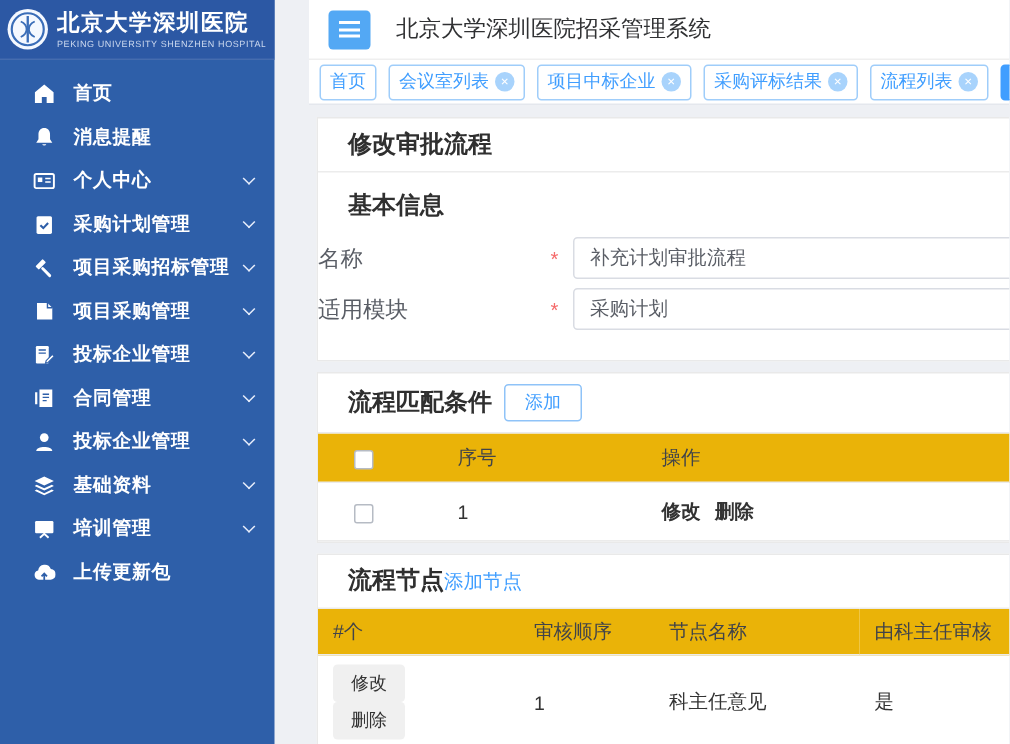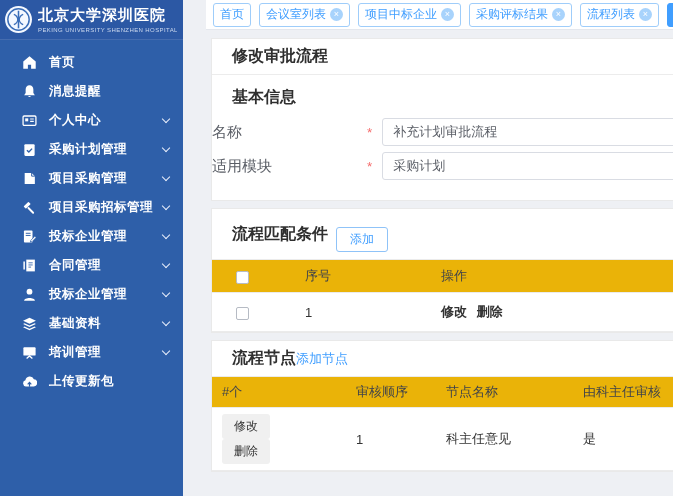--- a/index.html
+++ b/index.html
@@ -52,21 +52,21 @@
   .form { padding-bottom:14px; }
   .field-row { display:flex; align-items:center; margin:6px 0; }
   .field-label { width:152px; text-align:left; font-size:15px; color:#5a5e66; }
   .req { color:#f56c6c; margin-left:3px; font-size:13.5px; }
   .field-input { margin-left:10px; width:318px; height:28px; border:1px solid #d9dce3; border-radius:3px;
     padding:0 10px; font-size:13px; color:#5a5e66; outline:none; background:#fff;
     font-family:"Liberation Sans","DejaVu Sans",sans-serif; }
 
   .btn-add { margin-left:8px; padding:3px 13px; font-size:12px; color:#409eff; background:#fff;
     border:1px solid #8fc3f8; border-radius:3px; cursor:pointer;
-    font-family:"Liberation Sans","DejaVu Sans",sans-serif;margin-top:11px; }
+    font-family:"Liberation Sans","DejaVu Sans",sans-serif; }
   .link-add { font-size:13px; color:#409eff; cursor:pointer; text-decoration:none; }
 
   table { width:100%; border-collapse:collapse; table-layout:fixed; font-size:13px; }
   th { background:#eab308; font-weight:normal; color:#40434a; text-align:left;
     border-top:1px solid #ebebeb; border-bottom:1px solid #ebebeb; }
   td { border-bottom:1px solid #ebebeb; color:#333; }
   .t-cond th { padding:7px 15px; }
   .t-cond td { padding:10px 15px; }
   .t-cond th.c1, .t-cond td.c1 { padding-left:24px; }
   .t-node th { padding:6px 10px; }
@@ -122,38 +122,38 @@
       <div class="menu-item">
         <svg class="micon" viewBox="0 0 14 14">
             <rect x="2.2" y="2" width="9.6" height="11" rx="1" fill="#fff"></rect>
             <path d="M4.6 7.6l1.8 1.8 3-3.2" stroke="#2e5fa9" stroke-width="1.3" fill="none"></path>
           </svg>
         <span class="mlabel">采购计划管理</span>
         <i class="chev"></i>
       </div>
       <div class="menu-item">
         <svg class="micon" viewBox="0 0 14 14">
-            <path d="M2.5 1.8h6.5L12 4.8v7.4H2.5Z" fill="#fff"></path>
-            <path d="M9 1.8v3h3" fill="none" stroke="#2e5fa9" stroke-width="0.9"></path>
-          </svg>
-        <span class="mlabel">项目采购管理</span>
-        <i class="chev"></i>
-      </div>
-      <div class="menu-item">
-        <svg class="micon" viewBox="0 0 14 14">
             <g fill="#fff">
               <rect x="1.6" y="3.4" width="6.4" height="3" rx="0.6" transform="rotate(-45 4.8 4.9)"></rect>
               <rect x="5.2" y="6.4" width="8" height="1.8" rx="0.9" transform="rotate(45 5.8 7.3)"></rect>
             </g>
           </svg>
         <span class="mlabel">项目采购招标管理</span>
         <i class="chev"></i>
       </div>
       <div class="menu-item">
         <svg class="micon" viewBox="0 0 14 14">
+            <path d="M2.5 1.8h6.5L12 4.8v7.4H2.5Z" fill="#fff"></path>
+            <path d="M9 1.8v3h3" fill="none" stroke="#2e5fa9" stroke-width="0.9"></path>
+          </svg>
+        <span class="mlabel">项目采购管理</span>
+        <i class="chev"></i>
+      </div>
+      <div class="menu-item">
+        <svg class="micon" viewBox="0 0 14 14">
             <rect x="1.8" y="1.5" width="8" height="11" rx="0.8" fill="#fff"></rect>
             <path d="M3.5 4h4.5M3.5 6h4.5" stroke="#2e5fa9" stroke-width="0.9"></path>
             <path d="M8.2 10.6 12 6.8l1.2 1.2-3.8 3.8-1.6.4Z" fill="#fff" stroke="#2e5fa9" stroke-width="0.7"></path>
           </svg>
         <span class="mlabel">投标企业管理</span>
         <i class="chev"></i>
       </div>
       <div class="menu-item">
         <svg class="micon" viewBox="0 0 14 14">
             <path d="M4 1.5h8v11H4Z" fill="#fff"></path>
@@ -193,20 +193,28 @@
             <path d="M3.6 11.6a2.9 2.9 0 0 1-.4-5.7 4.1 4.1 0 0 1 7.9-.9 2.7 2.7 0 0 1-.4 6.6Z" fill="#fff"></path>
             <path d="M7 12V8M5.3 9.6 7 7.8l1.7 1.8" stroke="#2e5fa9" stroke-width="1.1" fill="none"></path>
           </svg>
         <span class="mlabel">上传更新包</span>
       </div>
     </nav>
   </aside>
 
   <div class="main">
 
+    <div class="topbar">
+      <button class="hamburger">
+          <i></i>
+          <i></i>
+          <i></i>
+        </button>
+      <span class="app-title">北京大学深圳医院招采管理系统</span>
+    </div>
 
     <div class="tabbar">
       <div class="tab">
         <span>首页</span>
       </div>
       <div class="tab">
         <span>会议室列表</span>
         <span class="tab-close">×</span>
       </div>
       <div class="tab">

